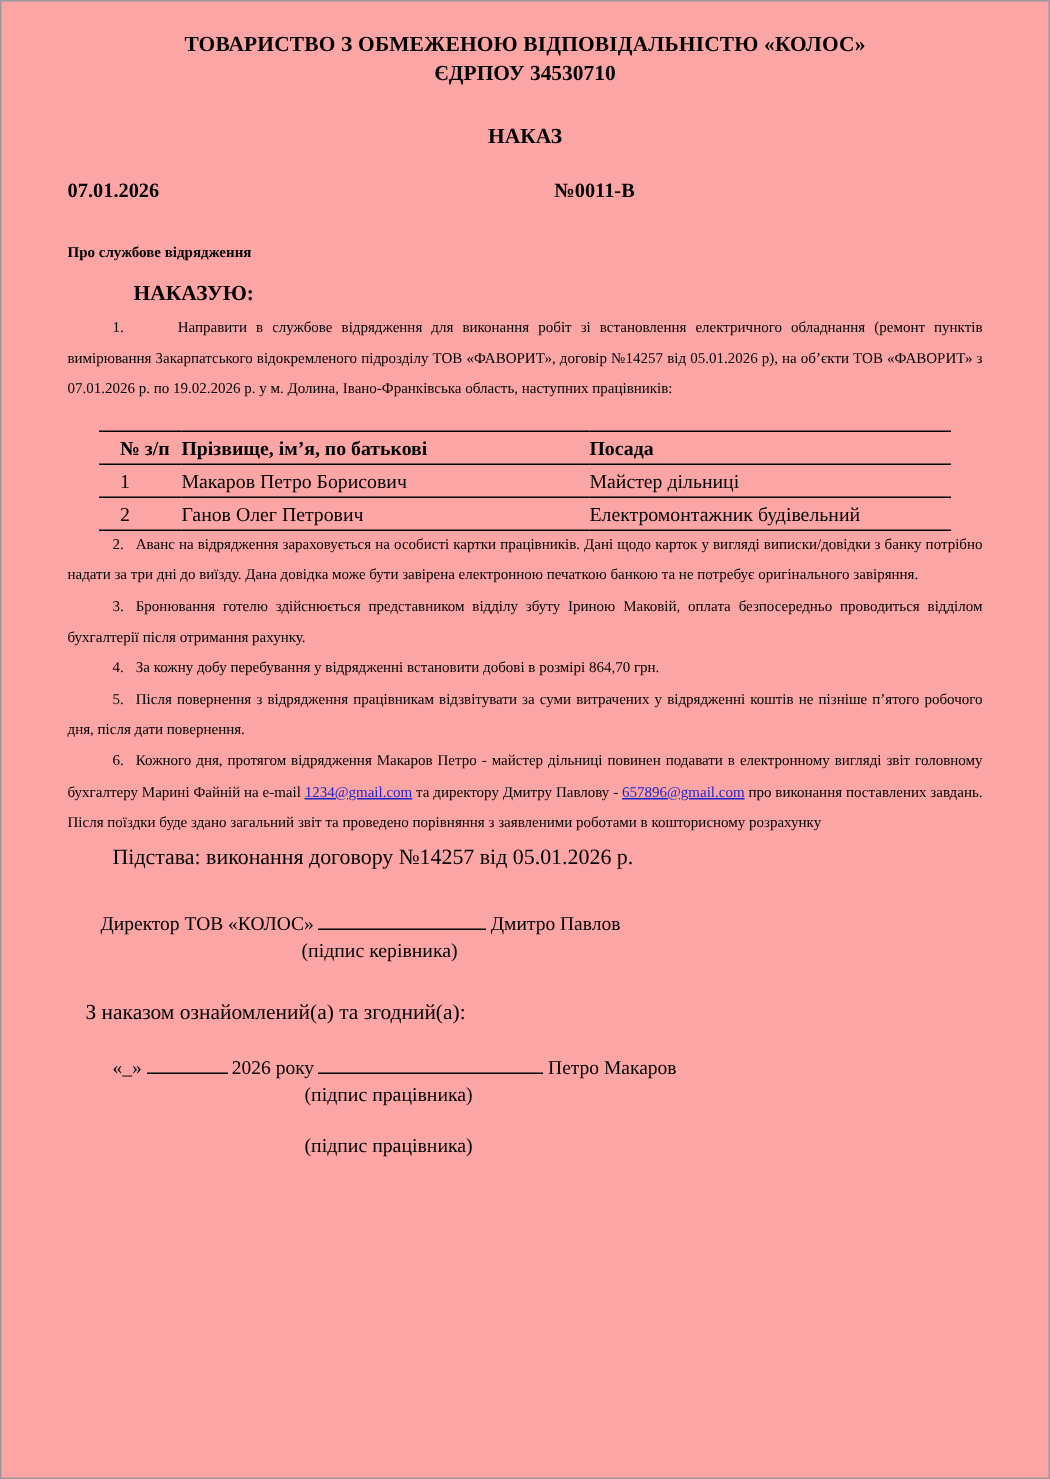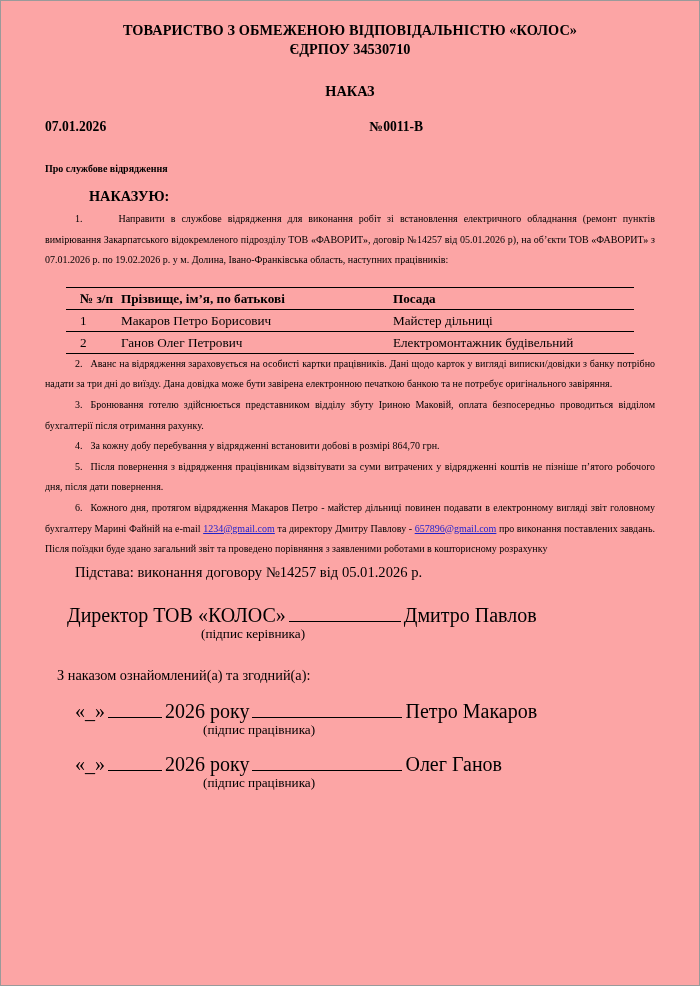--- a/index.html
+++ b/index.html
@@ -109,21 +109,21 @@
 
   .basis {
     font-size: 14.6px;
     line-height: 20.6px;
     text-indent: 30px;
     margin-top: 2px;
   }
 
   .sig-block { margin-top: 24px; padding-left: 22px; }
   .sig-line {
-    font-size: 20px;
+    font-size: 13px;
     line-height: 19px;
     white-space: nowrap;
   }
   .rule {
     display: inline-block;
     border-bottom: 1px solid #000;
     vertical-align: baseline;
     height: 13px;
     margin: 0 3px;
   }
@@ -217,19 +217,16 @@
   <div class="ack">З наказом ознайомлений(а) та згодний(а):</div>
 
   <div class="emp-sig">
     <div class="sig-line">
       <span>«_»</span><span class="rule rule-day"></span><span>2026 року</span><span class="rule rule-sig2"></span><span>Петро Макаров</span>
     </div>
     <div class="caption caption-emp">(підпис працівника)</div>
   </div>
 
   <div class="emp-sig2">
-    <div class="sig-line">
-      <span>«_»</span><span class="rule rule-day"></span><span>2026 року</span><span class="rule rule-sig2"></span><span>Олег Ганов</span>
-    </div>
     <div class="caption caption-emp">(підпис працівника)</div>
   </div>
 
 </div>
 
 </body></html>

